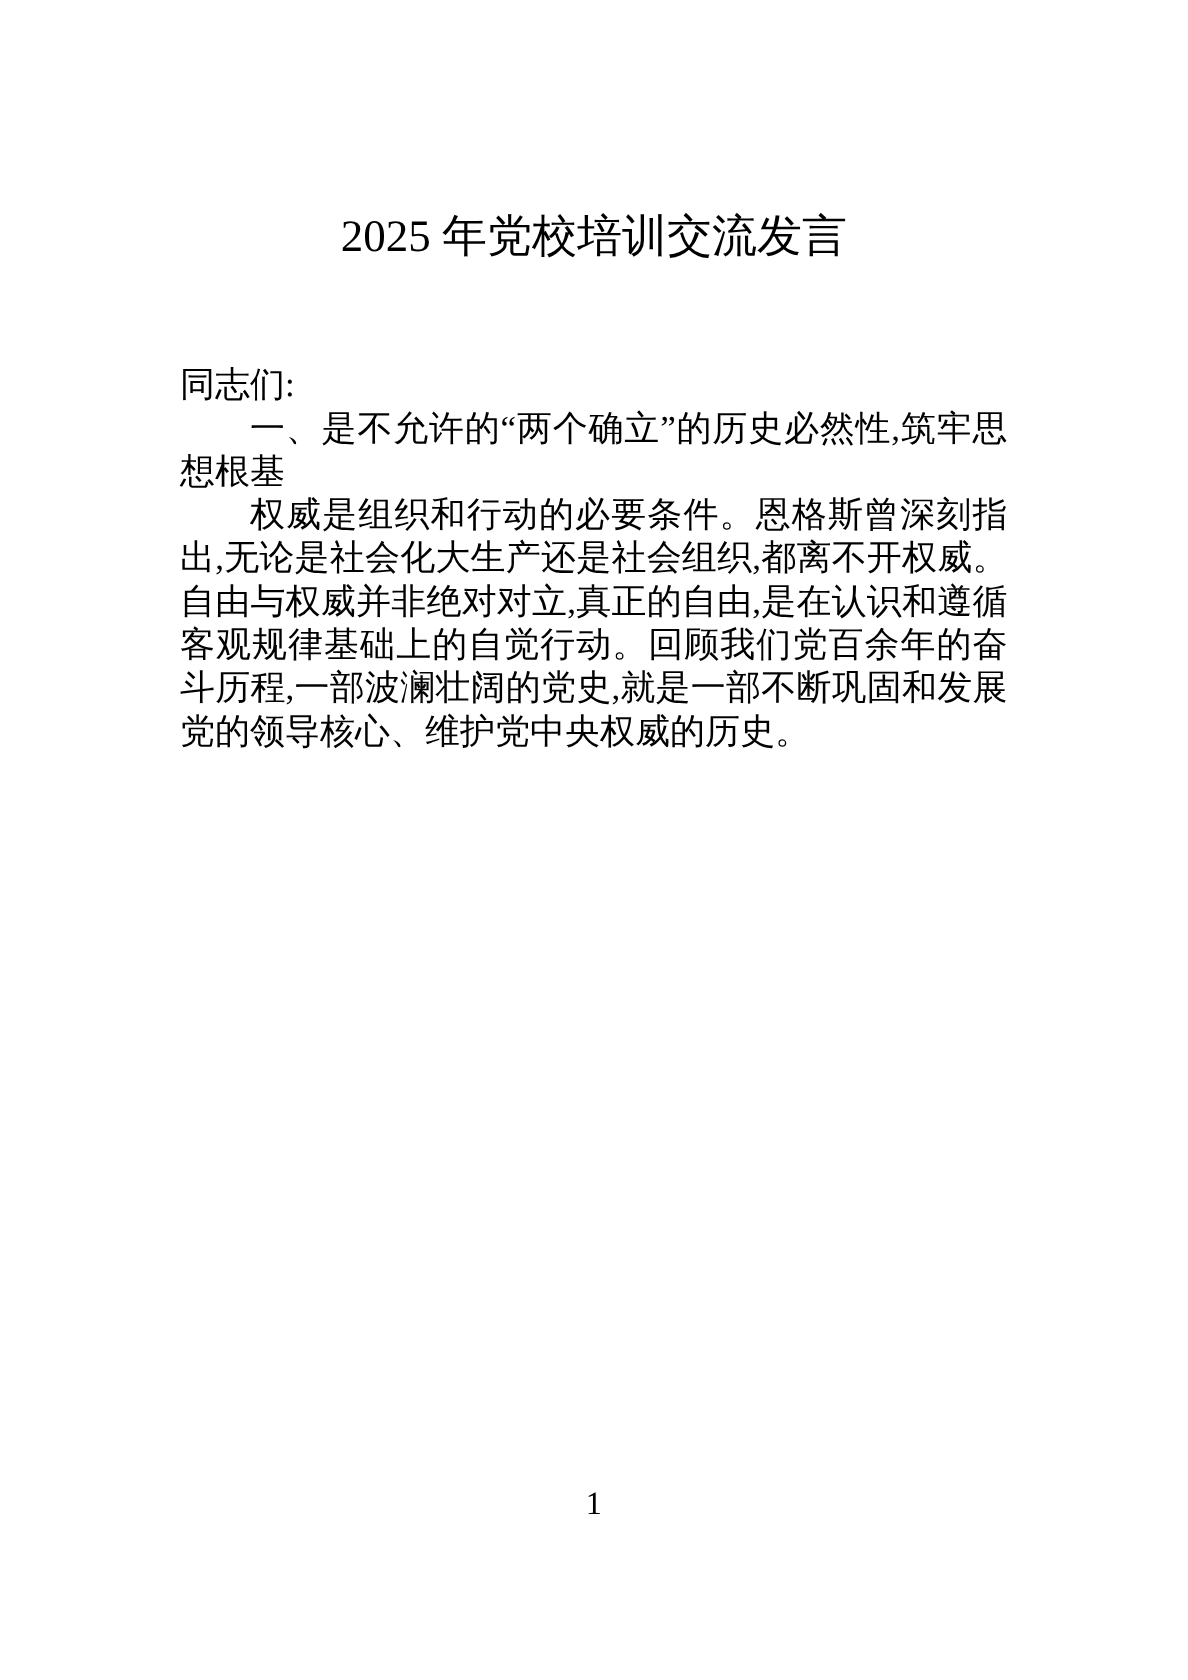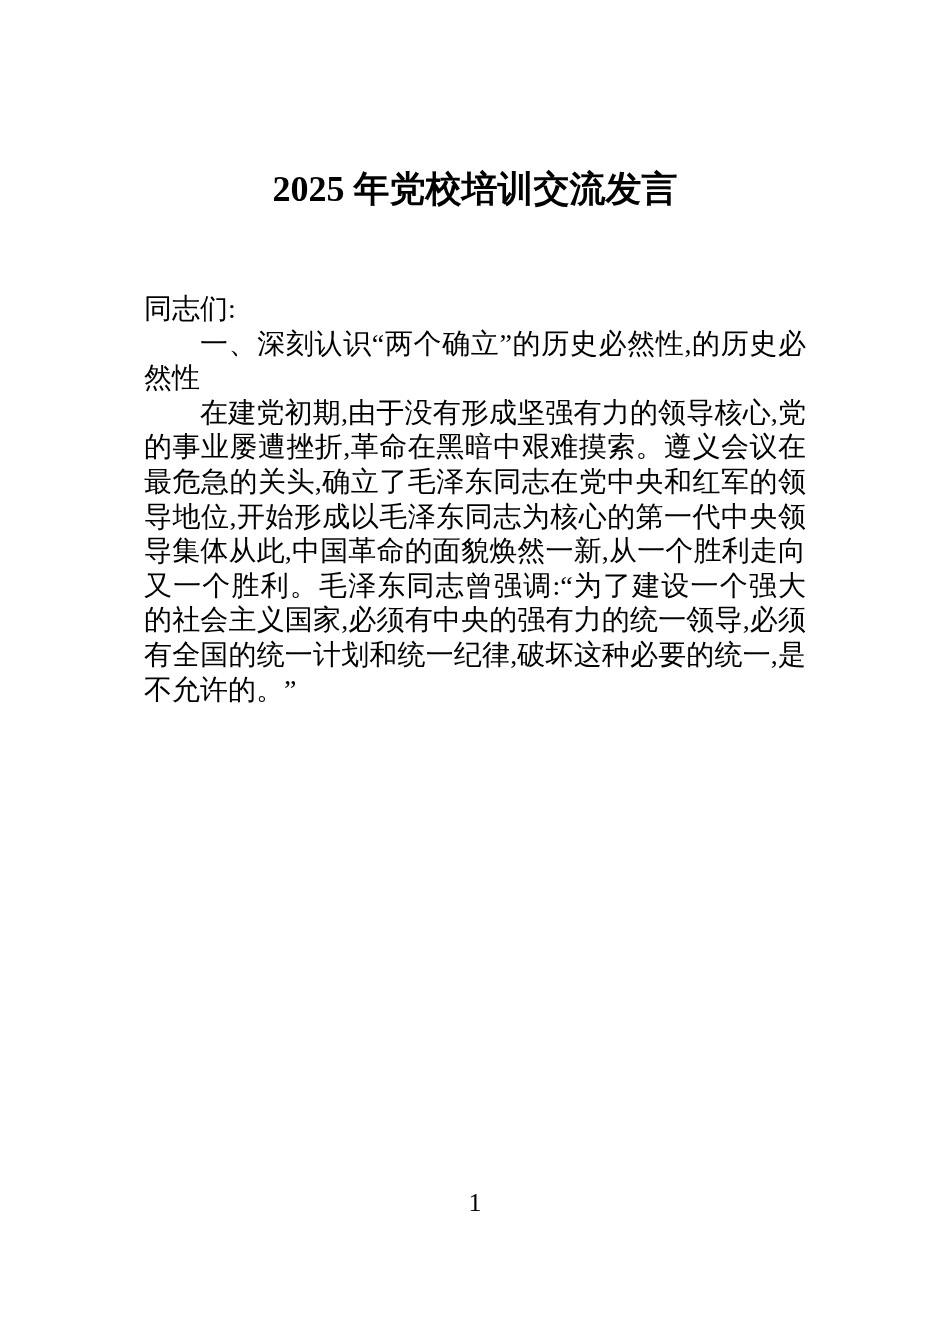--- a/index.html
+++ b/index.html
@@ -14,21 +14,21 @@
     background: #ffffff;
     color: #000000;
     font-family: "Liberation Serif", sans-serif;
     overflow: hidden;
   }
   .doc-title {
     margin: 0;
     padding-top: 166px;
     text-align: center;
     font-size: 36px;
-    font-weight: bold;
+    font-weight: normal;
     line-height: 46px;
     white-space: nowrap;
   }
   .content {
     margin: 80px 144px 0 144px;
     font-size: 28px;
     line-height: 34.6px;
     text-align: justify;
   }
   .content p {
@@ -51,19 +51,19 @@
 </style>
 </head>
 <body>
 
 <div class="page">
 
   <h1 class="doc-title">2025 年党校培训交流发言</h1>
 
   <div class="content">
     <p class="no-indent">同志们:</p>
-    <p>一、深刻认识“两个确立”的历史必然性,的历史必然性</p>
-    <p>在建党初期,由于没有形成坚强有力的领导核心,党的事业屡遭挫折,革命在黑暗中艰难摸索。遵义会议在最危急的关头,确立了毛泽东同志在党中央和红军的领导地位,开始形成以毛泽东同志为核心的第一代中央领导集体从此,中国革命的面貌焕然一新,从一个胜利走向又一个胜利。毛泽东同志曾强调:“为了建设一个强大的社会主义国家,必须有中央的强有力的统一领导,必须有全国的统一计划和统一纪律,破坏这种必要的统一,是不允许的。”</p>
+    <p>一、是不允许的“两个确立”的历史必然性,筑牢思想根基</p>
+    <p>权威是组织和行动的必要条件。恩格斯曾深刻指出,无论是社会化大生产还是社会组织,都离不开权威。自由与权威并非绝对对立,真正的自由,是在认识和遵循客观规律基础上的自觉行动。回顾我们党百余年的奋斗历程,一部波澜壮阔的党史,就是一部不断巩固和发展党的领导核心、维护党中央权威的历史。</p>
   </div>
 
   <div class="page-number">1</div>
 
 </div>
 
 </body></html>

